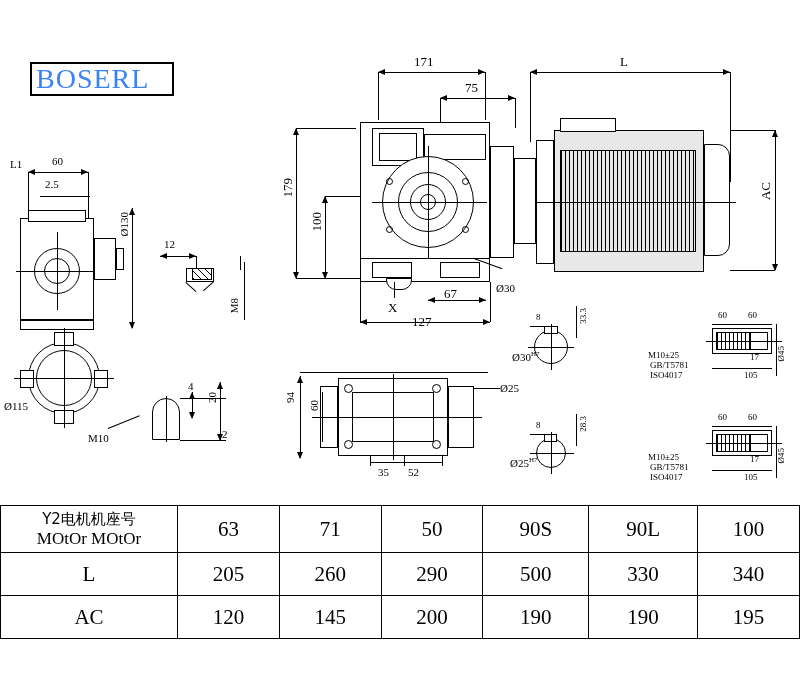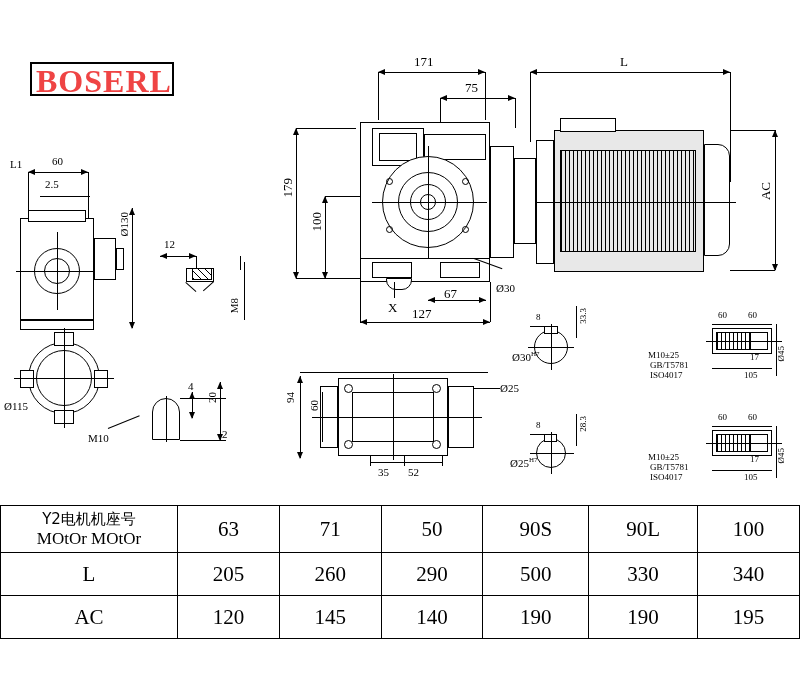--- a/index.html
+++ b/index.html
@@ -22,22 +22,22 @@
   }
   .logo-box{
     position:absolute; left:30px; top:62px;
     width:140px; height:30px;
     border:2px solid #000;
     background:#fff;
   }
   .logo-text{
     position:absolute; left:36px; top:63px;
     font-family:"Liberation Serif", serif;
-    font-size:32px; font-weight:bold; font-style:normal;
-    color:#ef4444;
+    font-size:28px; font-weight:normal; font-style:normal;
+    color:#3b82f6;
     letter-spacing:1px;
   }
 
   
   .ln{position:absolute;background:#000;}
   .h1px{height:1px;}
   .v1px{width:1px;}
   .box{position:absolute;border:1.5px solid #000;box-sizing:border-box;background:#fff;}
   .boxthin{position:absolute;border:1px solid #000;box-sizing:border-box;background:transparent;}
   .cir{position:absolute;border:1.5px solid #000;border-radius:50%;box-sizing:border-box;background:#fff;}
@@ -172,21 +172,21 @@
     <div class="ln h1px" style="left:428px;top:300px;width:58px;"></div>
     <div class="arrL" style="left:428px;top:297px;"></div>
     <div class="arrR" style="left:479px;top:297px;"></div>
     <div class="lbl" style="left:444px;top:286px;">67</div>
 
     <div class="ln h1px" style="left:360px;top:322px;width:130px;"></div>
     <div class="arrL" style="left:360px;top:319px;"></div>
     <div class="arrR" style="left:483px;top:319px;"></div>
     <div class="ln v1px" style="left:360px;top:282px;height:40px;"></div>
     <div class="ln v1px" style="left:490px;top:282px;height:40px;"></div>
-    <div class="lbl" style="left:412px;top:306px;text-align:center;">127</div>
+    <div class="lbl" style="left:412px;top:314px;text-align:center;">127</div>
 
     <div class="ln h1px" style="left:474px;top:258px;width:30px;transform:rotate(20deg);transform-origin:left center;"></div>
     <div class="lbl-sm" style="left:496px;top:282px;">Ø30</div>
   </div>
 
   <div>
     <div class="lbl-sm" style="left:10px;top:158px;">L1</div>
     <div class="lbl-sm" style="left:52px;top:155px;">60</div>
     <div class="ln h1px" style="left:28px;top:172px;width:60px;"></div>
     <div class="arrL" style="left:28px;top:169px;"></div>
@@ -373,21 +373,21 @@
         <td>260</td>
         <td>290</td>
         <td>500</td>
         <td>330</td>
         <td>340</td>
       </tr>
       <tr>
         <td class="rowhead">AC</td>
         <td>120</td>
         <td>145</td>
-        <td>140</td>
+        <td>200</td>
         <td>190</td>
         <td>190</td>
         <td>195</td>
       </tr>
     </tbody>
   </table>
 
 </div>
 
 </body></html>

